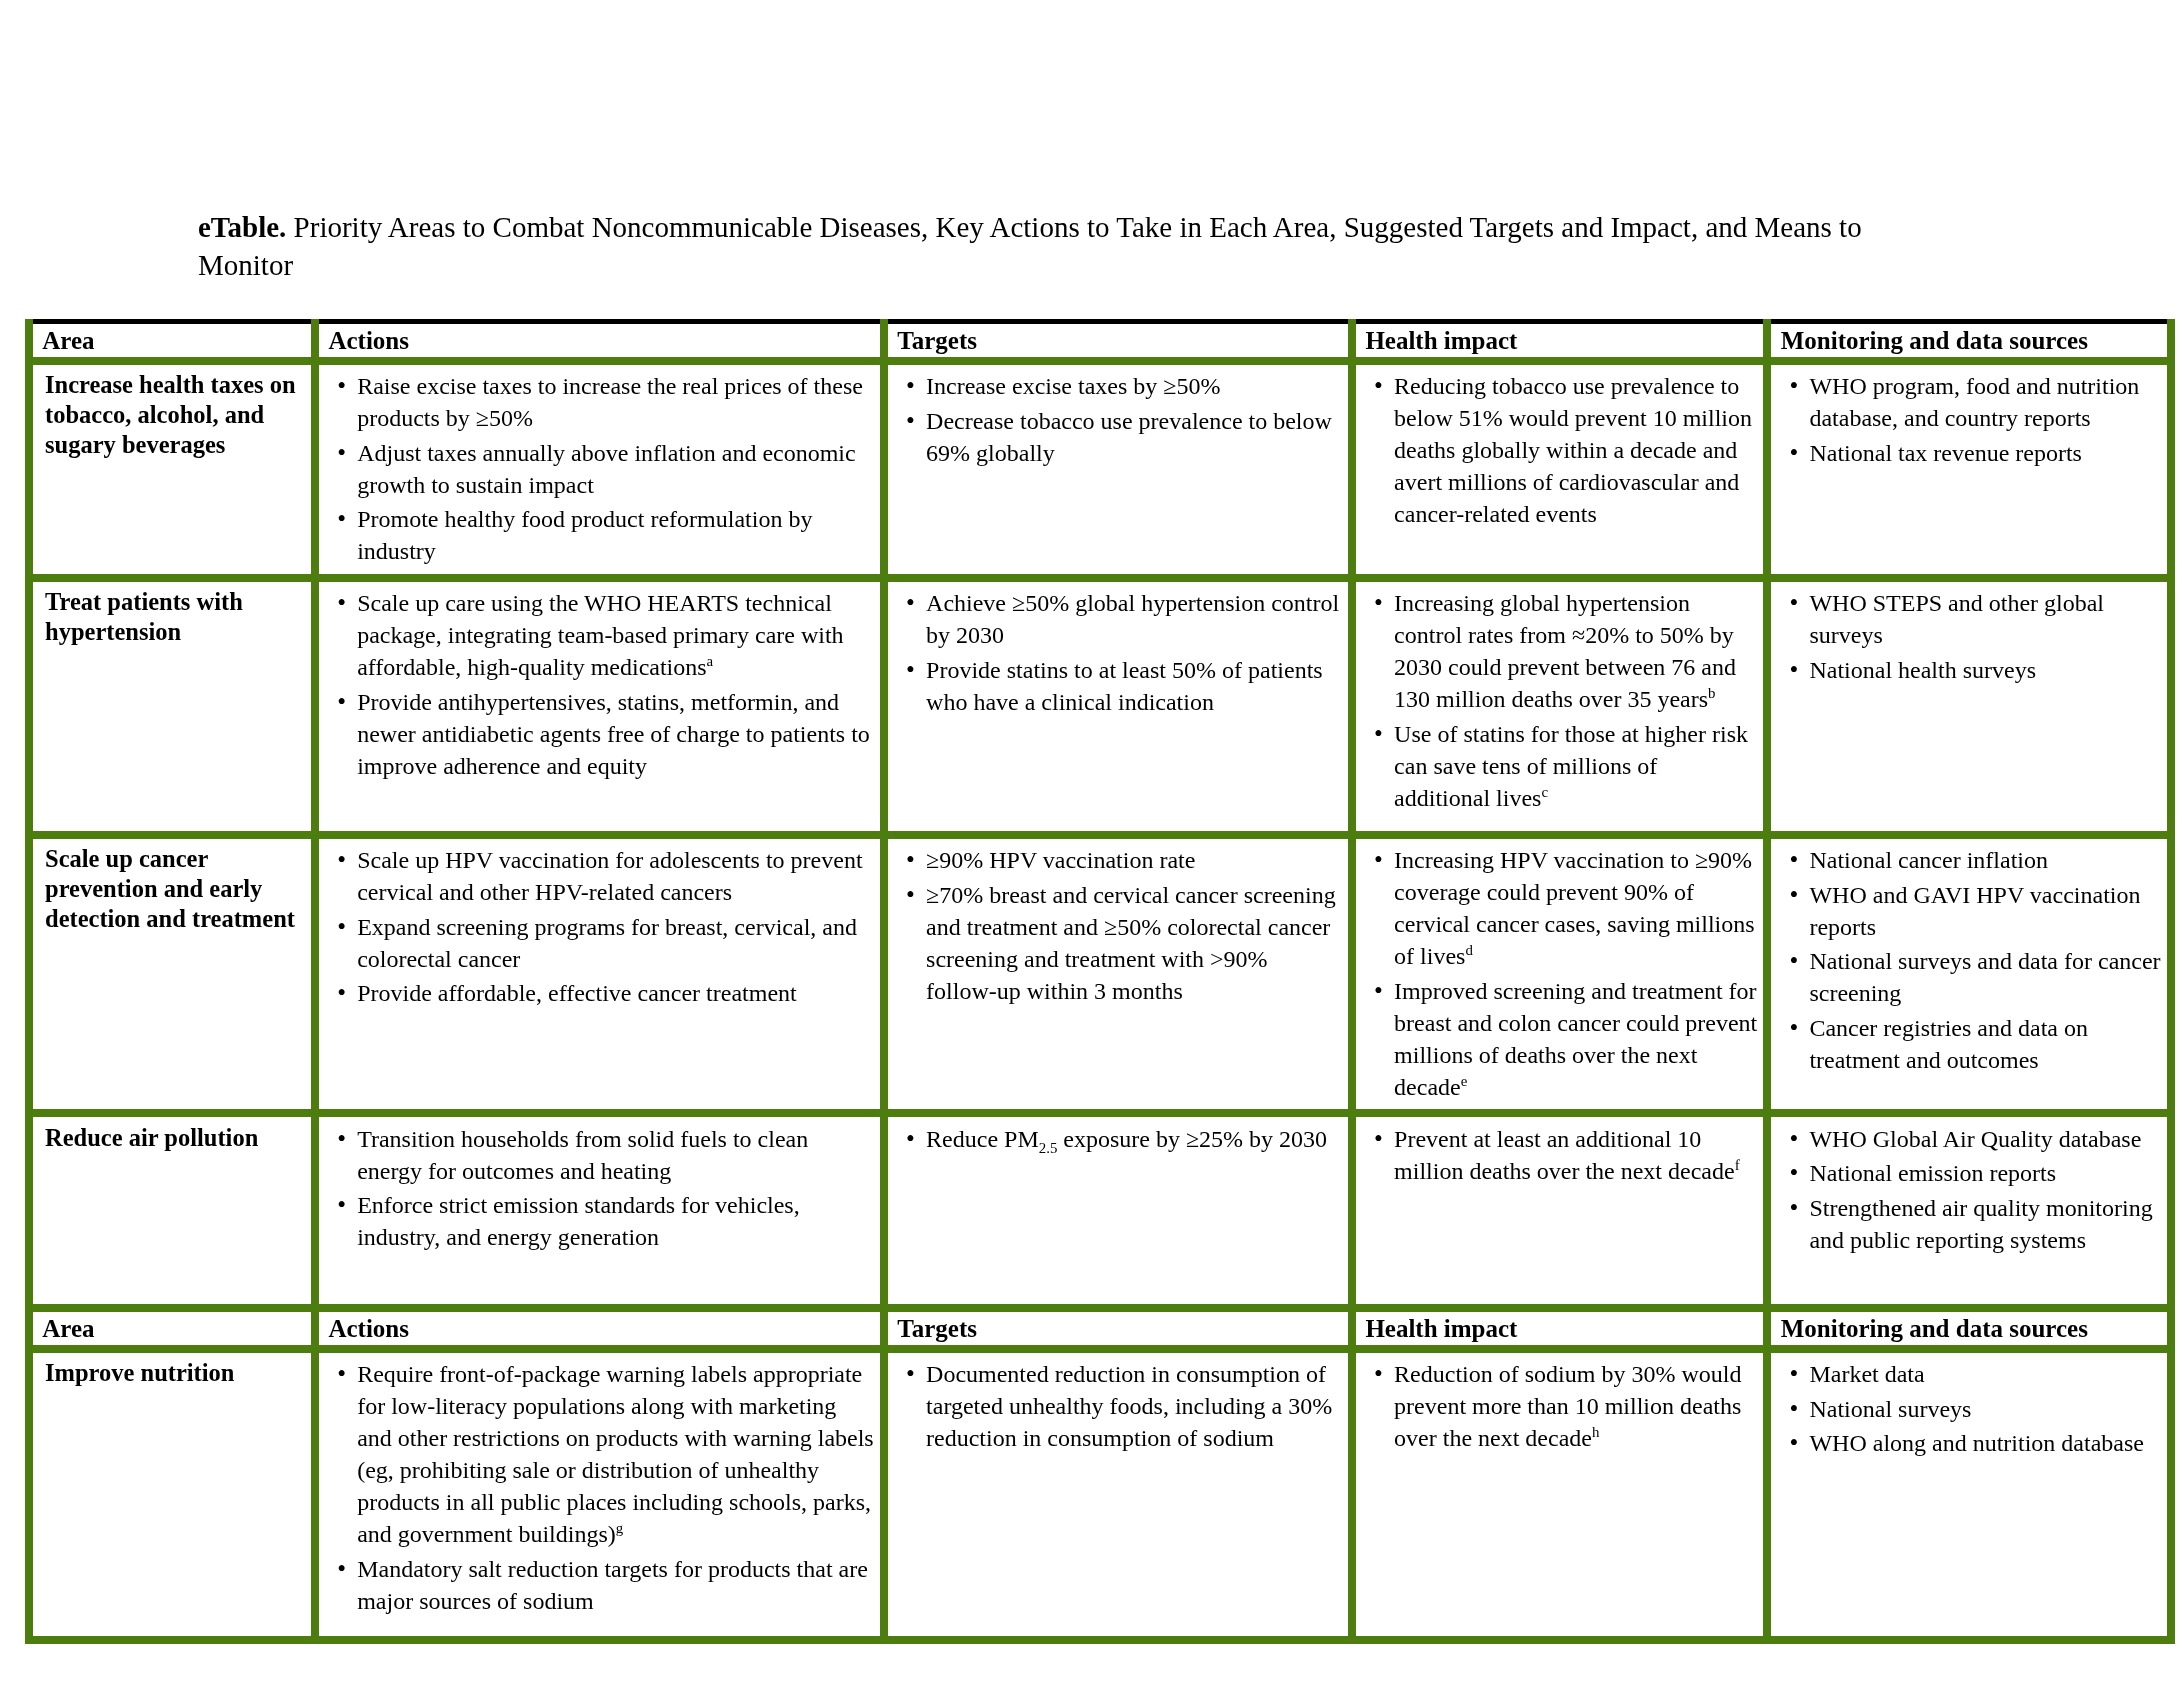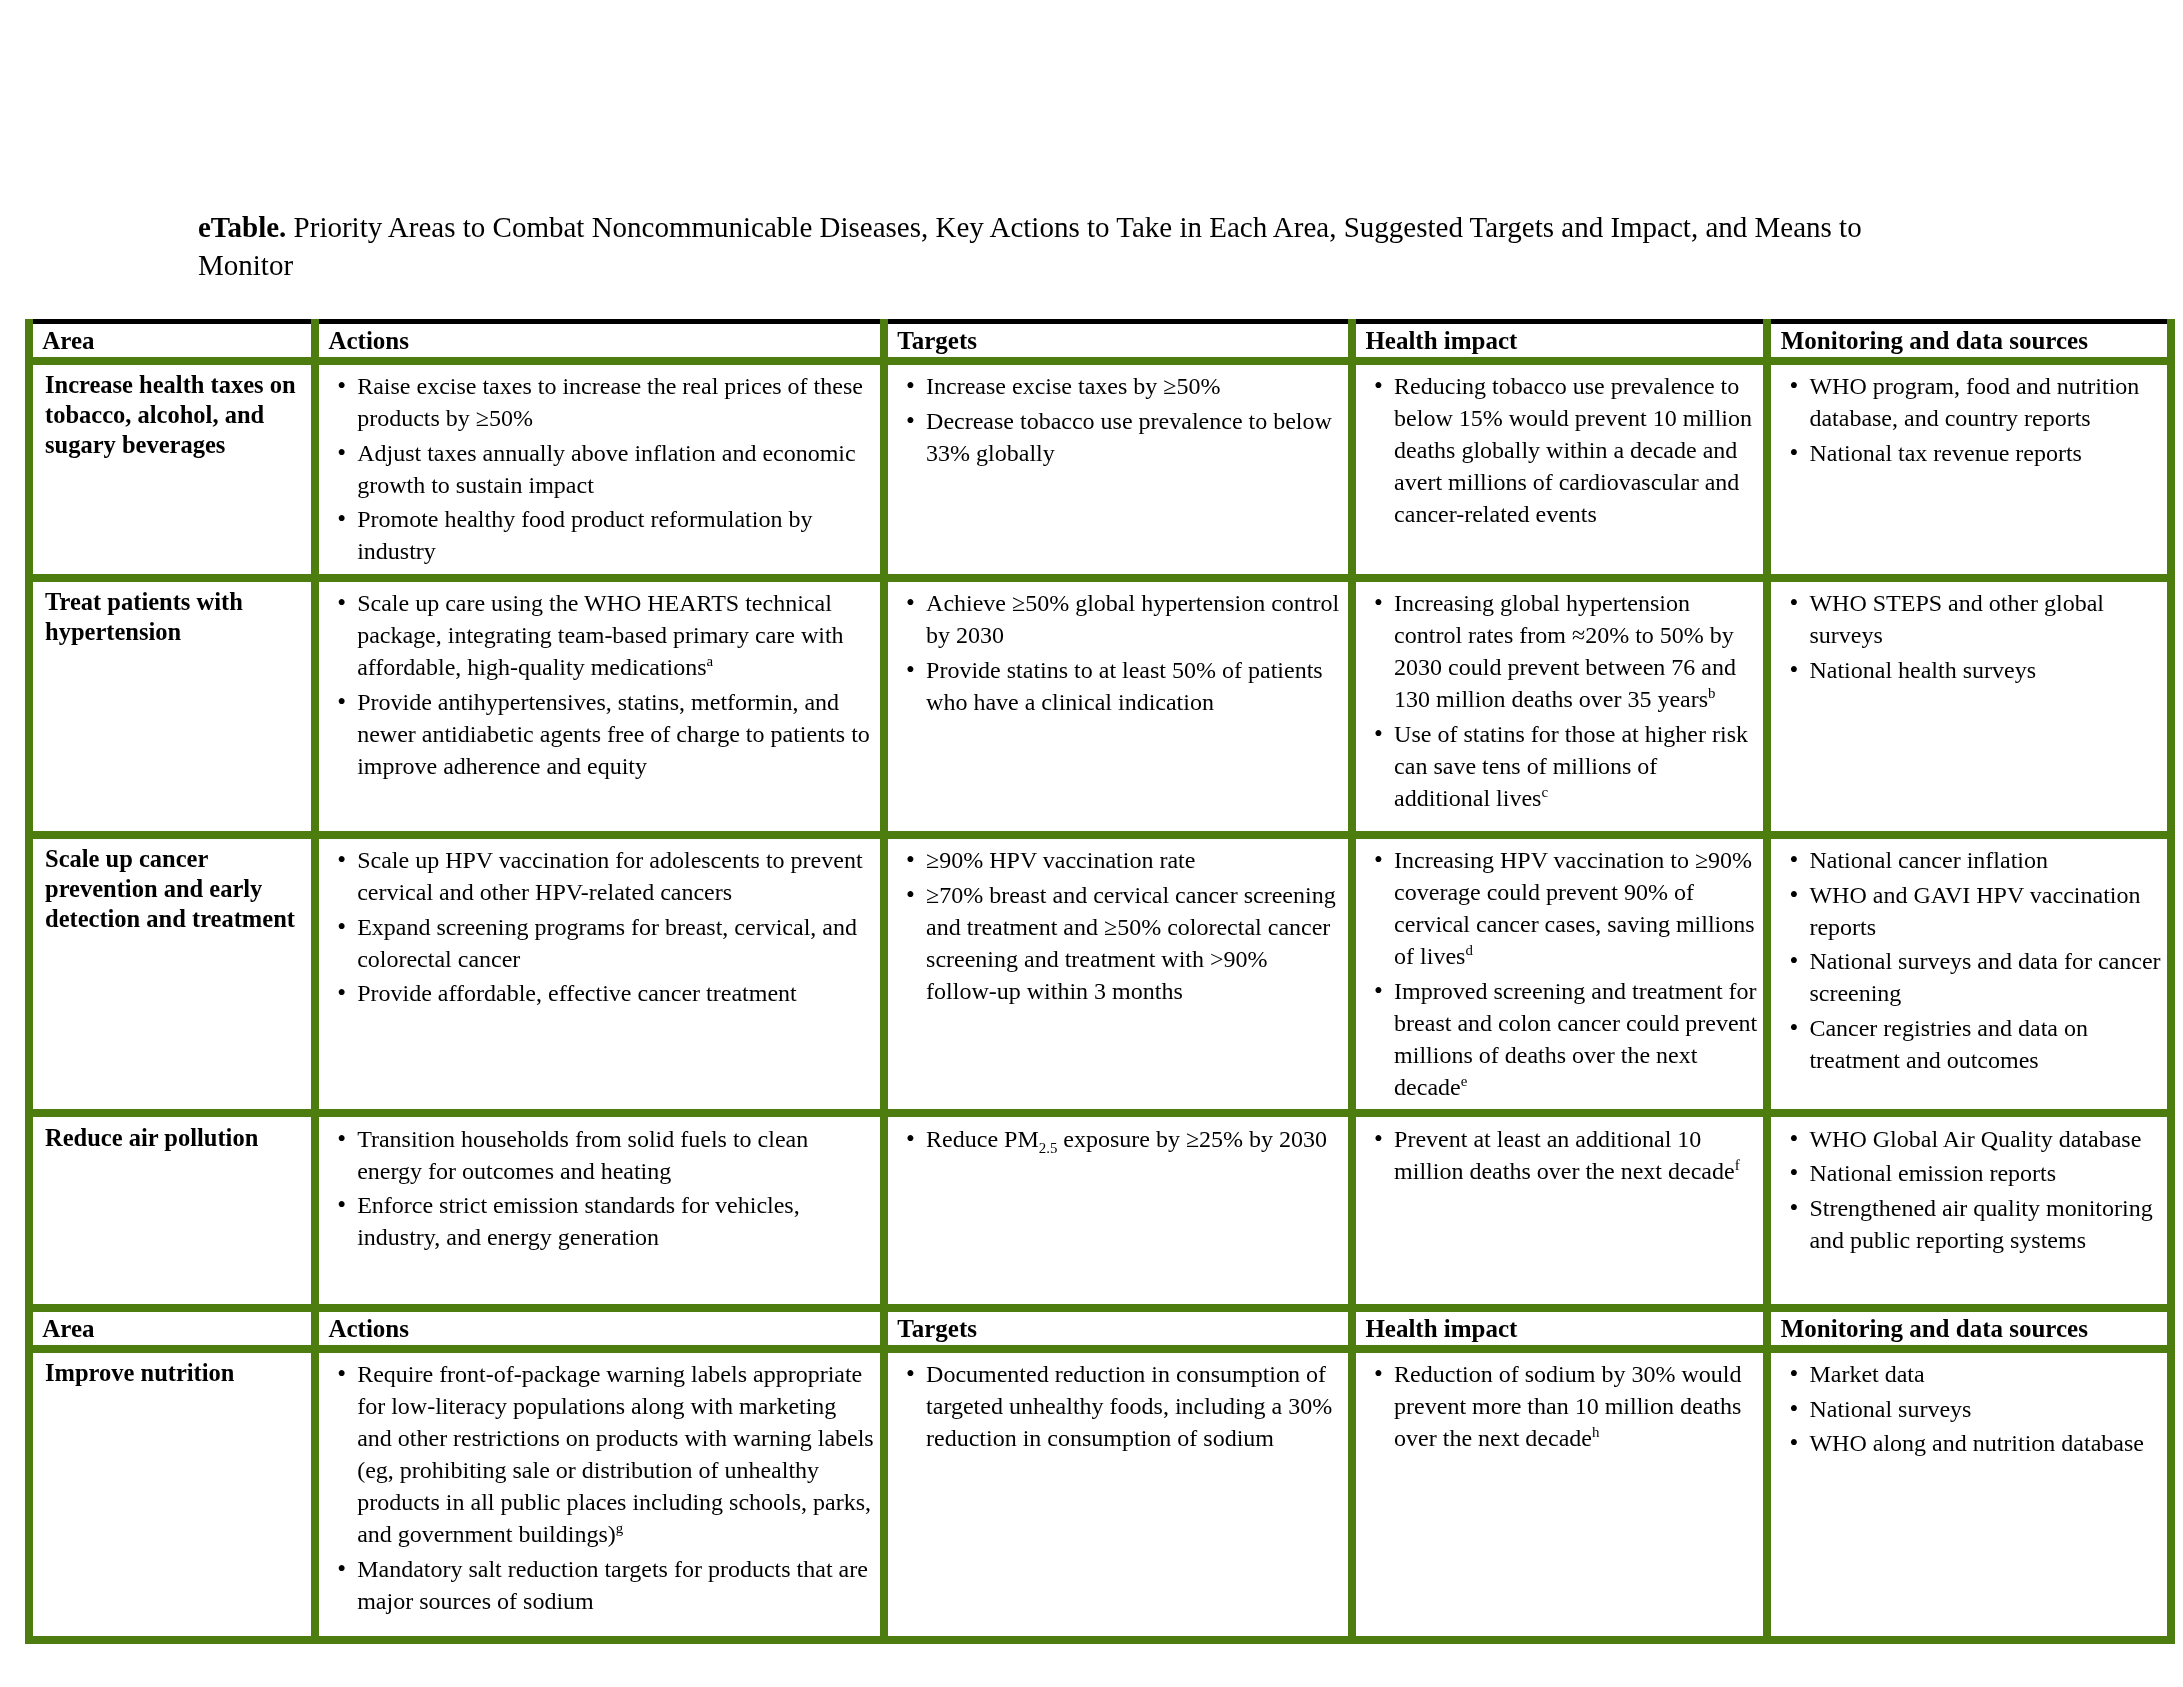--- a/index.html
+++ b/index.html
@@ -107,26 +107,26 @@
     <td>
           <ul>
             <li>Raise excise taxes to increase the real prices of these products by ≥50%</li>
             <li>Adjust taxes annually above inflation and economic growth to sustain impact</li>
             <li>Promote healthy food product reformulation by industry</li>
           </ul>
         </td>
     <td>
           <ul>
             <li>Increase excise taxes by ≥50%</li>
-            <li>Decrease tobacco use prevalence to below 33% globally</li>
-          </ul>
-        </td>
-    <td>
-          <ul>
-            <li>Reducing tobacco use prevalence to below 15% would prevent 10 million deaths globally within a decade and avert millions of cardiovascular and cancer-related events</li>
+            <li>Decrease tobacco use prevalence to below 69% globally</li>
+          </ul>
+        </td>
+    <td>
+          <ul>
+            <li>Reducing tobacco use prevalence to below 51% would prevent 10 million deaths globally within a decade and avert millions of cardiovascular and cancer-related events</li>
           </ul>
         </td>
     <td>
           <ul>
             <li>WHO program, food and nutrition database, and country reports</li>
             <li>National tax revenue reports</li>
           </ul>
         </td>
   </tr>
 

